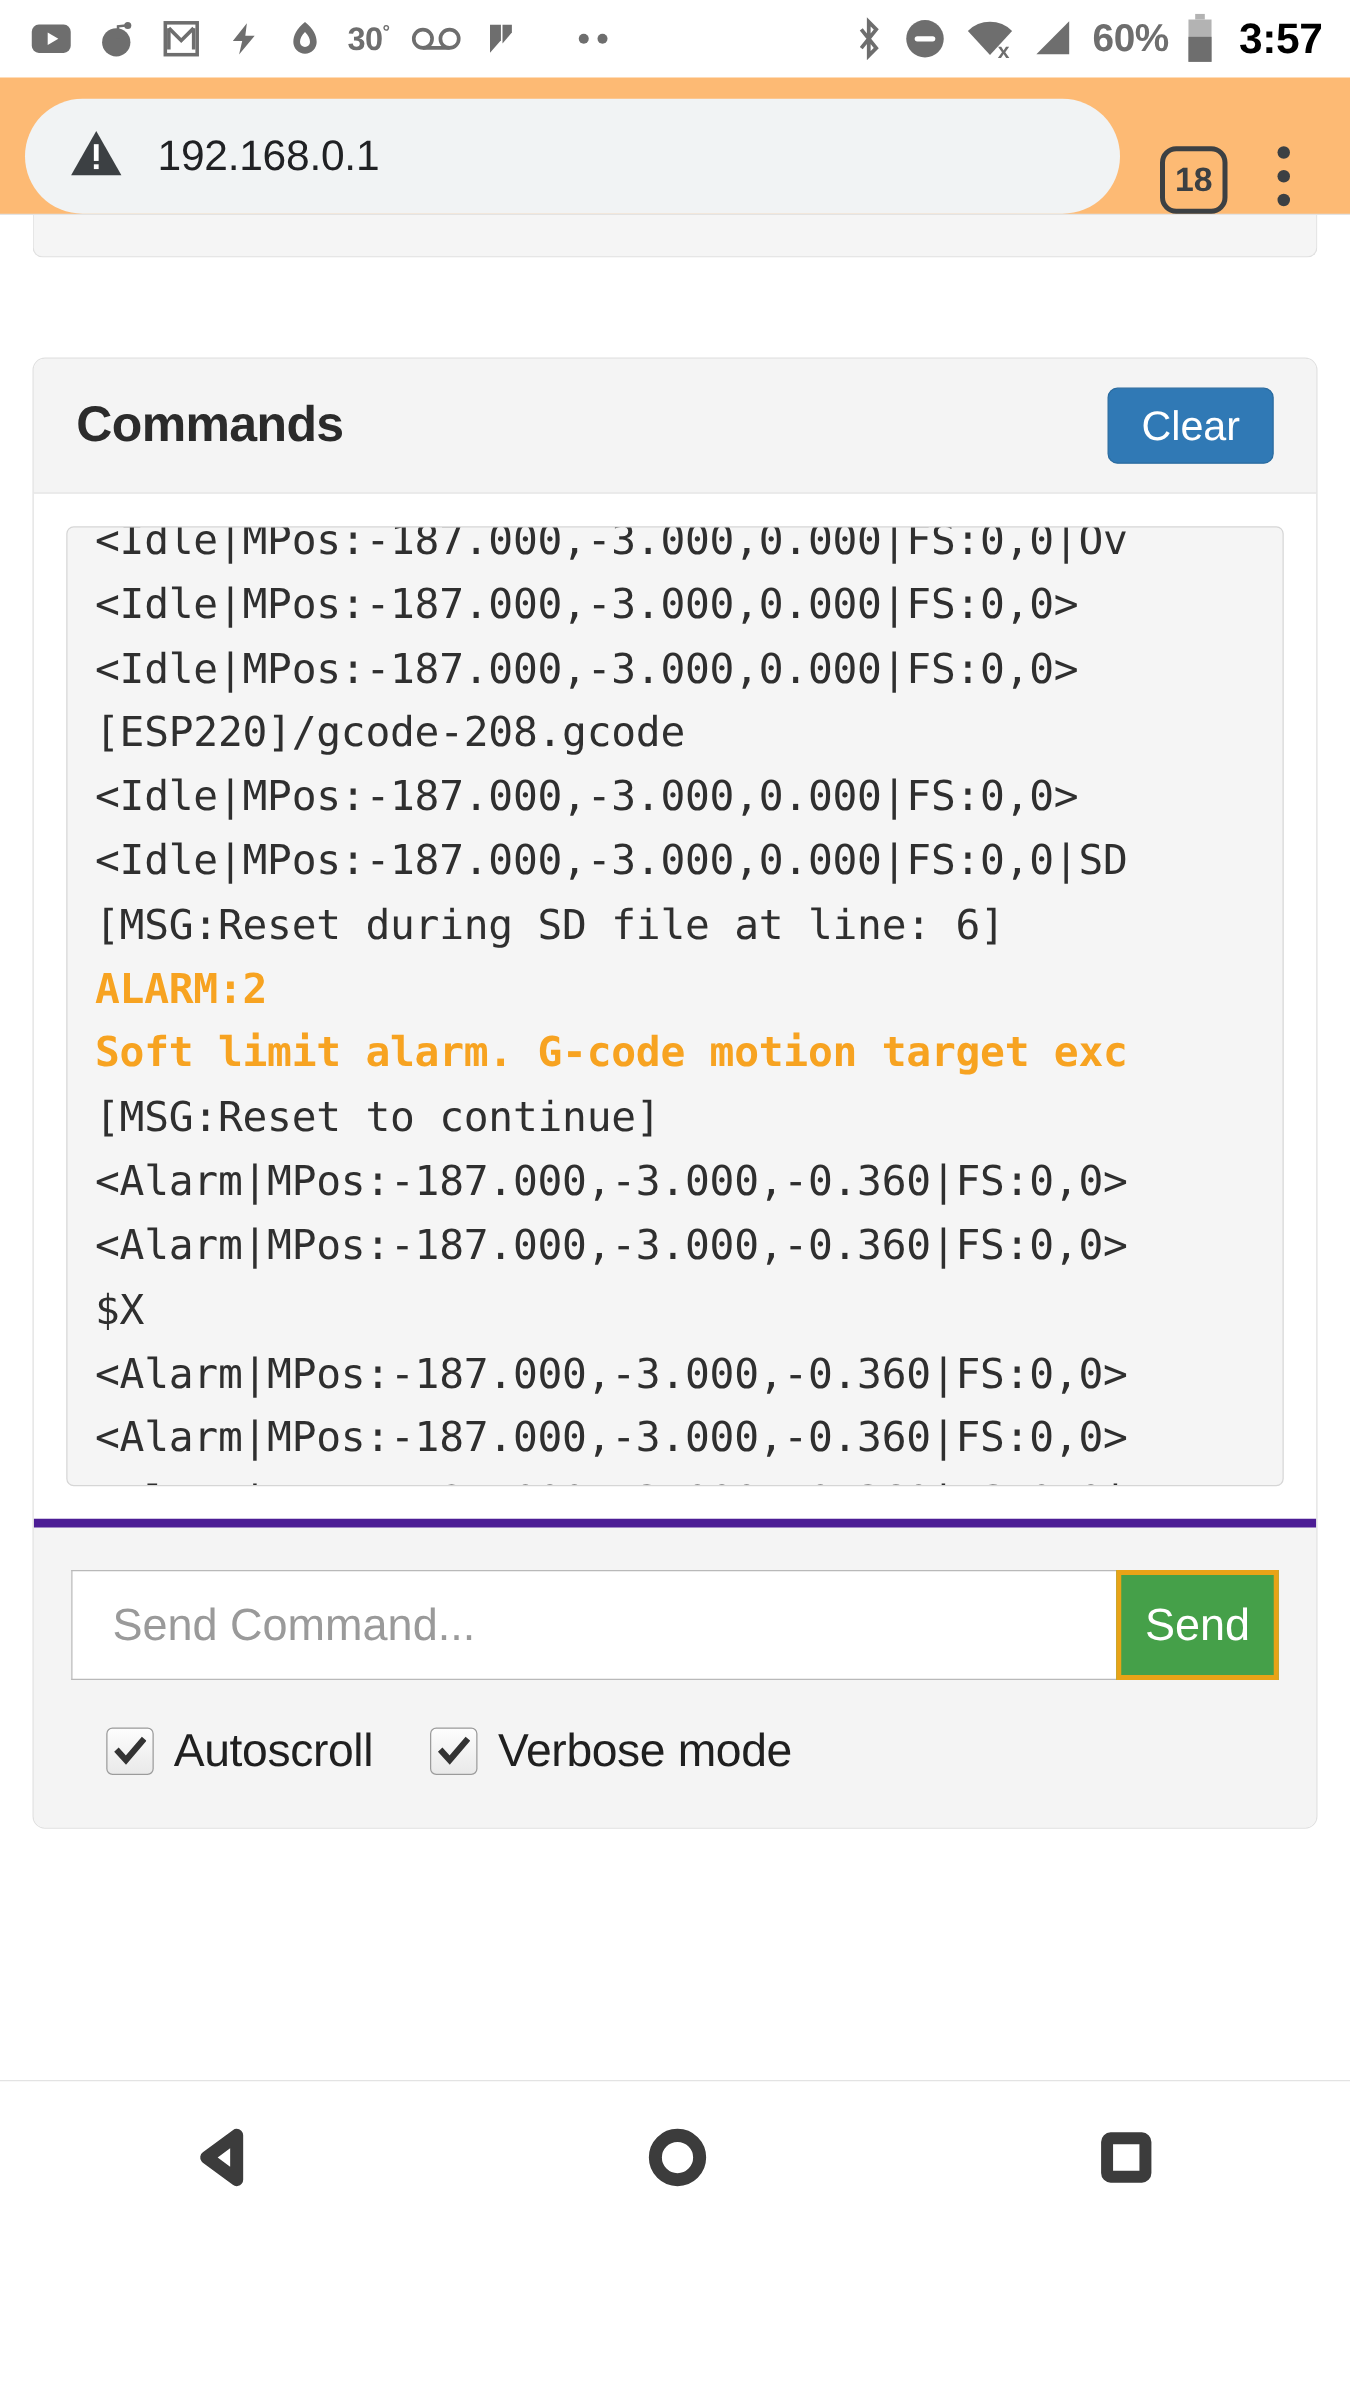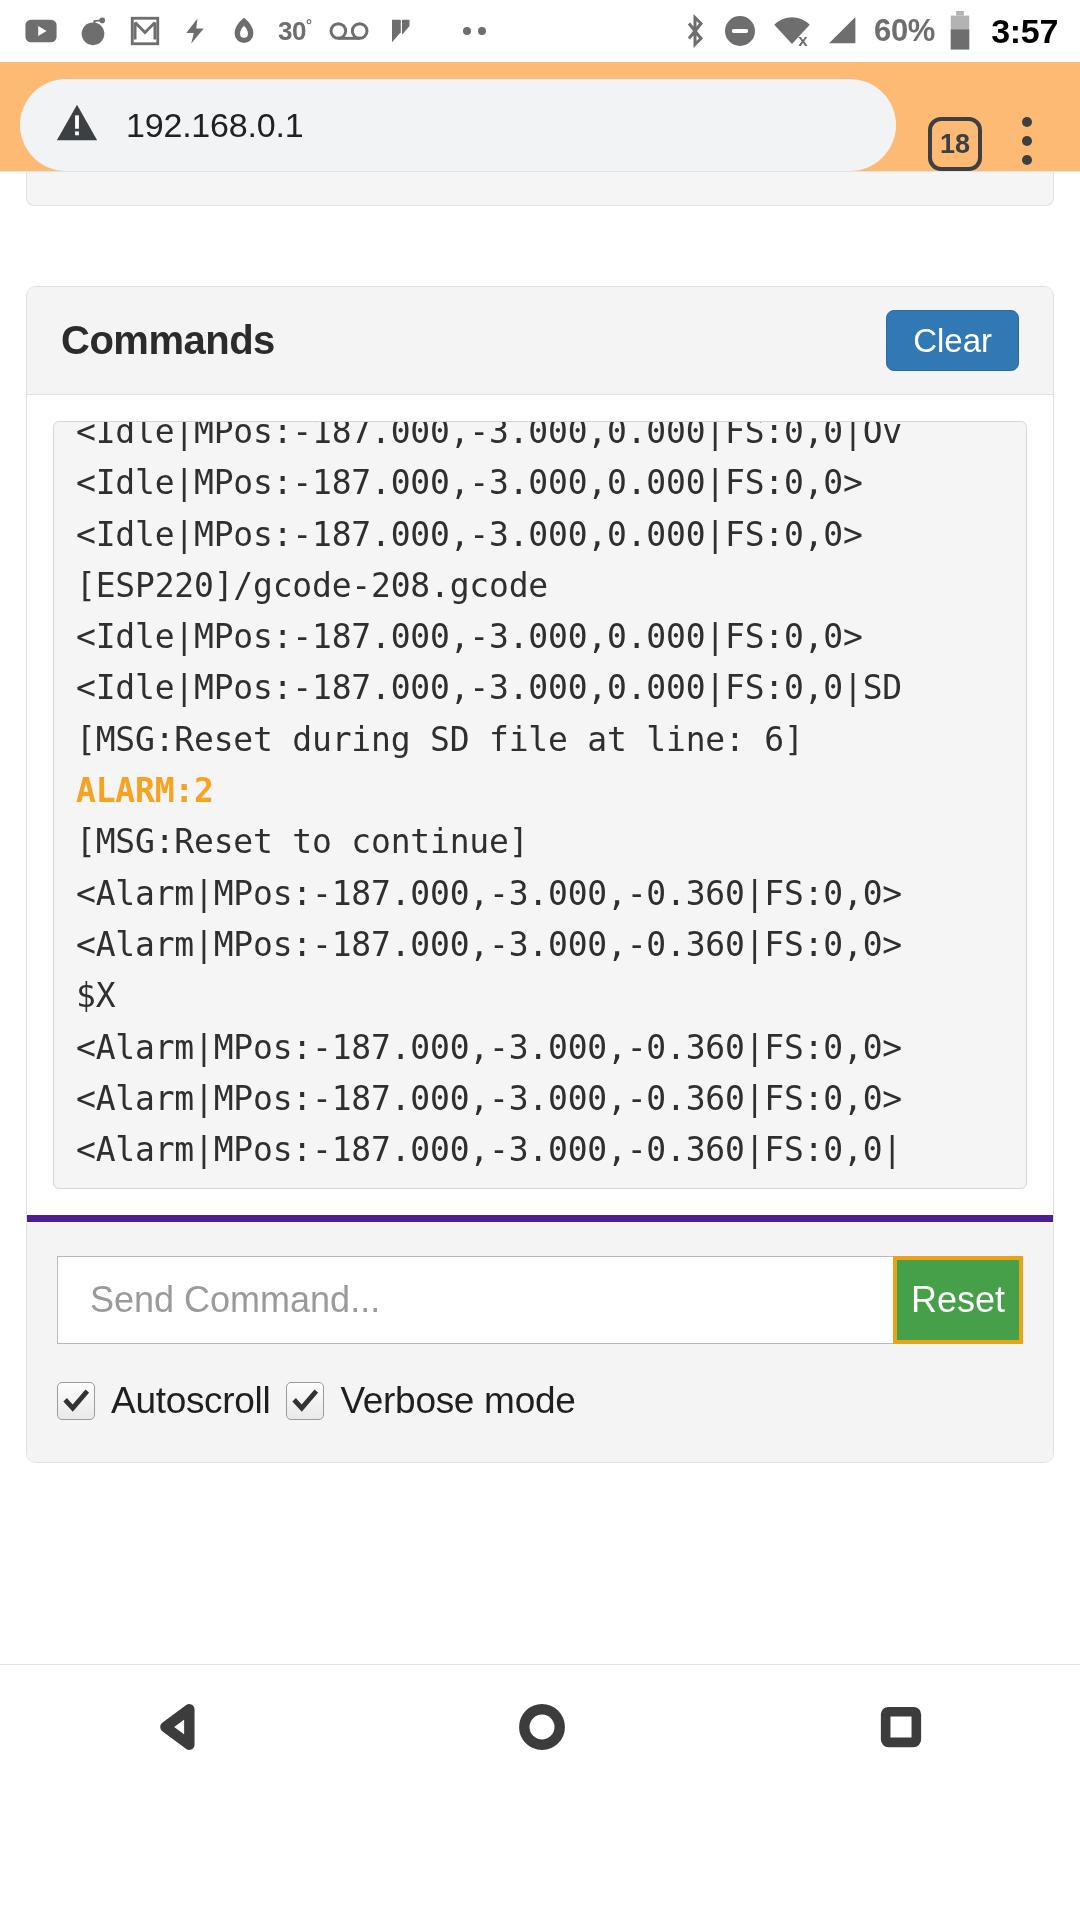--- a/index.html
+++ b/index.html
@@ -186,21 +186,21 @@
     width: 130px;
     background: #45a049;
     color: #ffffff;
     font-size: 36px;
     border: 4px solid #e8a317;
     cursor: pointer;
     font-family: "Liberation Sans", sans-serif;
     line-height: 1;
   }
 
-  .checks { display: flex; align-items: center; margin-top: 36px; gap: 16px; }
+  .checks { display: flex; align-items: center; margin-top: 36px; gap: 46px; margin-left: 28px; }
   .chk { display: flex; align-items: center; gap: 16px; }
   .chk-box {
     width: 38px; height: 38px;
     border: 1px solid #9b9b9b;
     border-radius: 5px;
     background: linear-gradient(#fdfdfd, #e9e9e9);
     display: flex; align-items: center; justify-content: center;
     flex: none;
   }
   .chk-box svg { display: block; }
@@ -365,35 +365,36 @@
       <div class="console">
         <div class="console-inner">
             <div class="logline">&lt;Idle|MPos:-187.000,-3.000,0.000|FS:0,0|Ov</div>
             <div class="logline">&lt;Idle|MPos:-187.000,-3.000,0.000|FS:0,0&gt;</div>
             <div class="logline">&lt;Idle|MPos:-187.000,-3.000,0.000|FS:0,0&gt;</div>
             <div class="logline">[ESP220]/gcode-208.gcode</div>
             <div class="logline">&lt;Idle|MPos:-187.000,-3.000,0.000|FS:0,0&gt;</div>
             <div class="logline">&lt;Idle|MPos:-187.000,-3.000,0.000|FS:0,0|SD</div>
             <div class="logline">[MSG:Reset during SD file at line: 6]</div>
             <div class="logline alarm" style="color: rgb(247, 163, 33);">ALARM:2</div>
+            <div class="logline alarm" style="color: rgb(247, 163, 33);">Soft limit alarm. G-code motion target exc</div>
             <div class="logline">[MSG:Reset to continue]</div>
             <div class="logline">&lt;Alarm|MPos:-187.000,-3.000,-0.360|FS:0,0&gt;</div>
             <div class="logline">&lt;Alarm|MPos:-187.000,-3.000,-0.360|FS:0,0&gt;</div>
             <div class="logline">$X</div>
             <div class="logline">&lt;Alarm|MPos:-187.000,-3.000,-0.360|FS:0,0&gt;</div>
             <div class="logline">&lt;Alarm|MPos:-187.000,-3.000,-0.360|FS:0,0&gt;</div>
             <div class="logline">&lt;Alarm|MPos:-187.000,-3.000,-0.360|FS:0,0|</div>
           </div>
       </div>
     </div>
 
     <div class="card-foot">
       <div class="send-row">
         <input class="send-input" type="text" placeholder="Send Command..." style="">
-        <button class="btn-send" style="background: rgb(69, 160, 73); border-color: rgb(232, 163, 23);">Reset</button>
+        <button class="btn-send" style="background: rgb(69, 160, 73); border-color: rgb(232, 163, 23);">Send</button>
       </div>
 
       <div class="checks">
         <label class="chk">
           <span class="chk-box">
             <svg width="26" height="26" viewBox="0 0 24 24">
               <path d="M3.5 12.5 L9 18.5 L21 4.5" fill="none" stroke="#333333" stroke-width="4.5" stroke-linecap="square"></path>
             </svg>
           </span>
           <span class="chk-label">Autoscroll</span>

